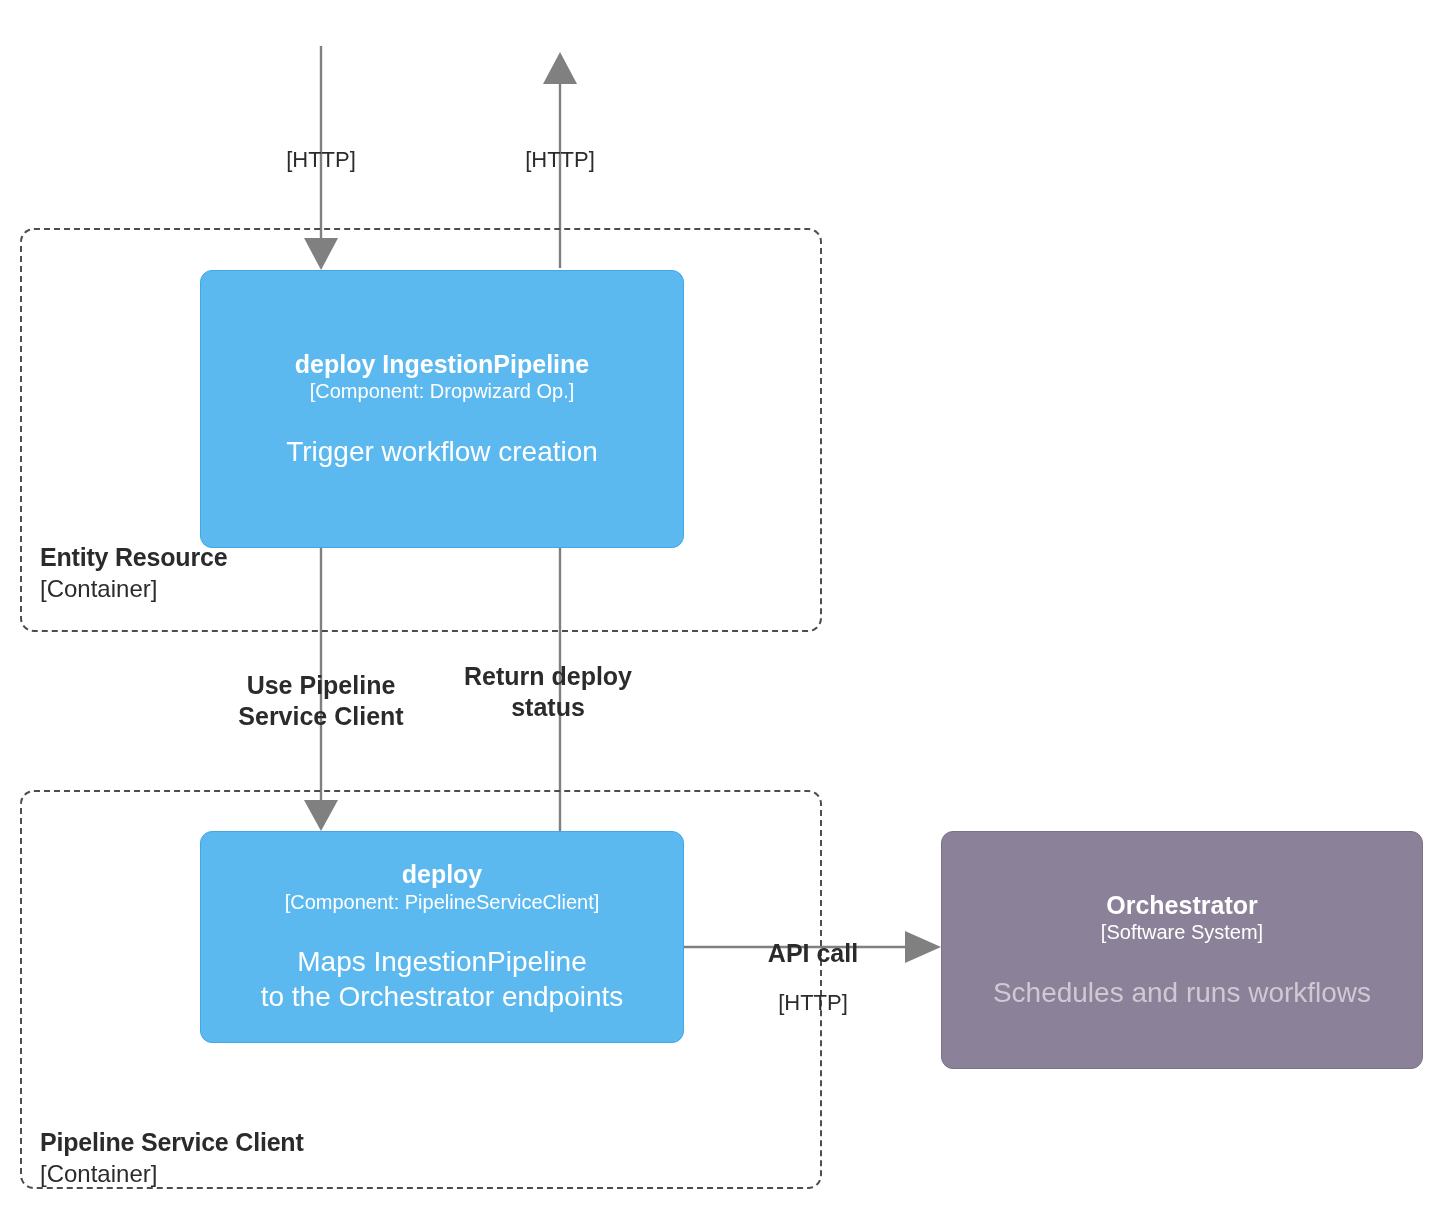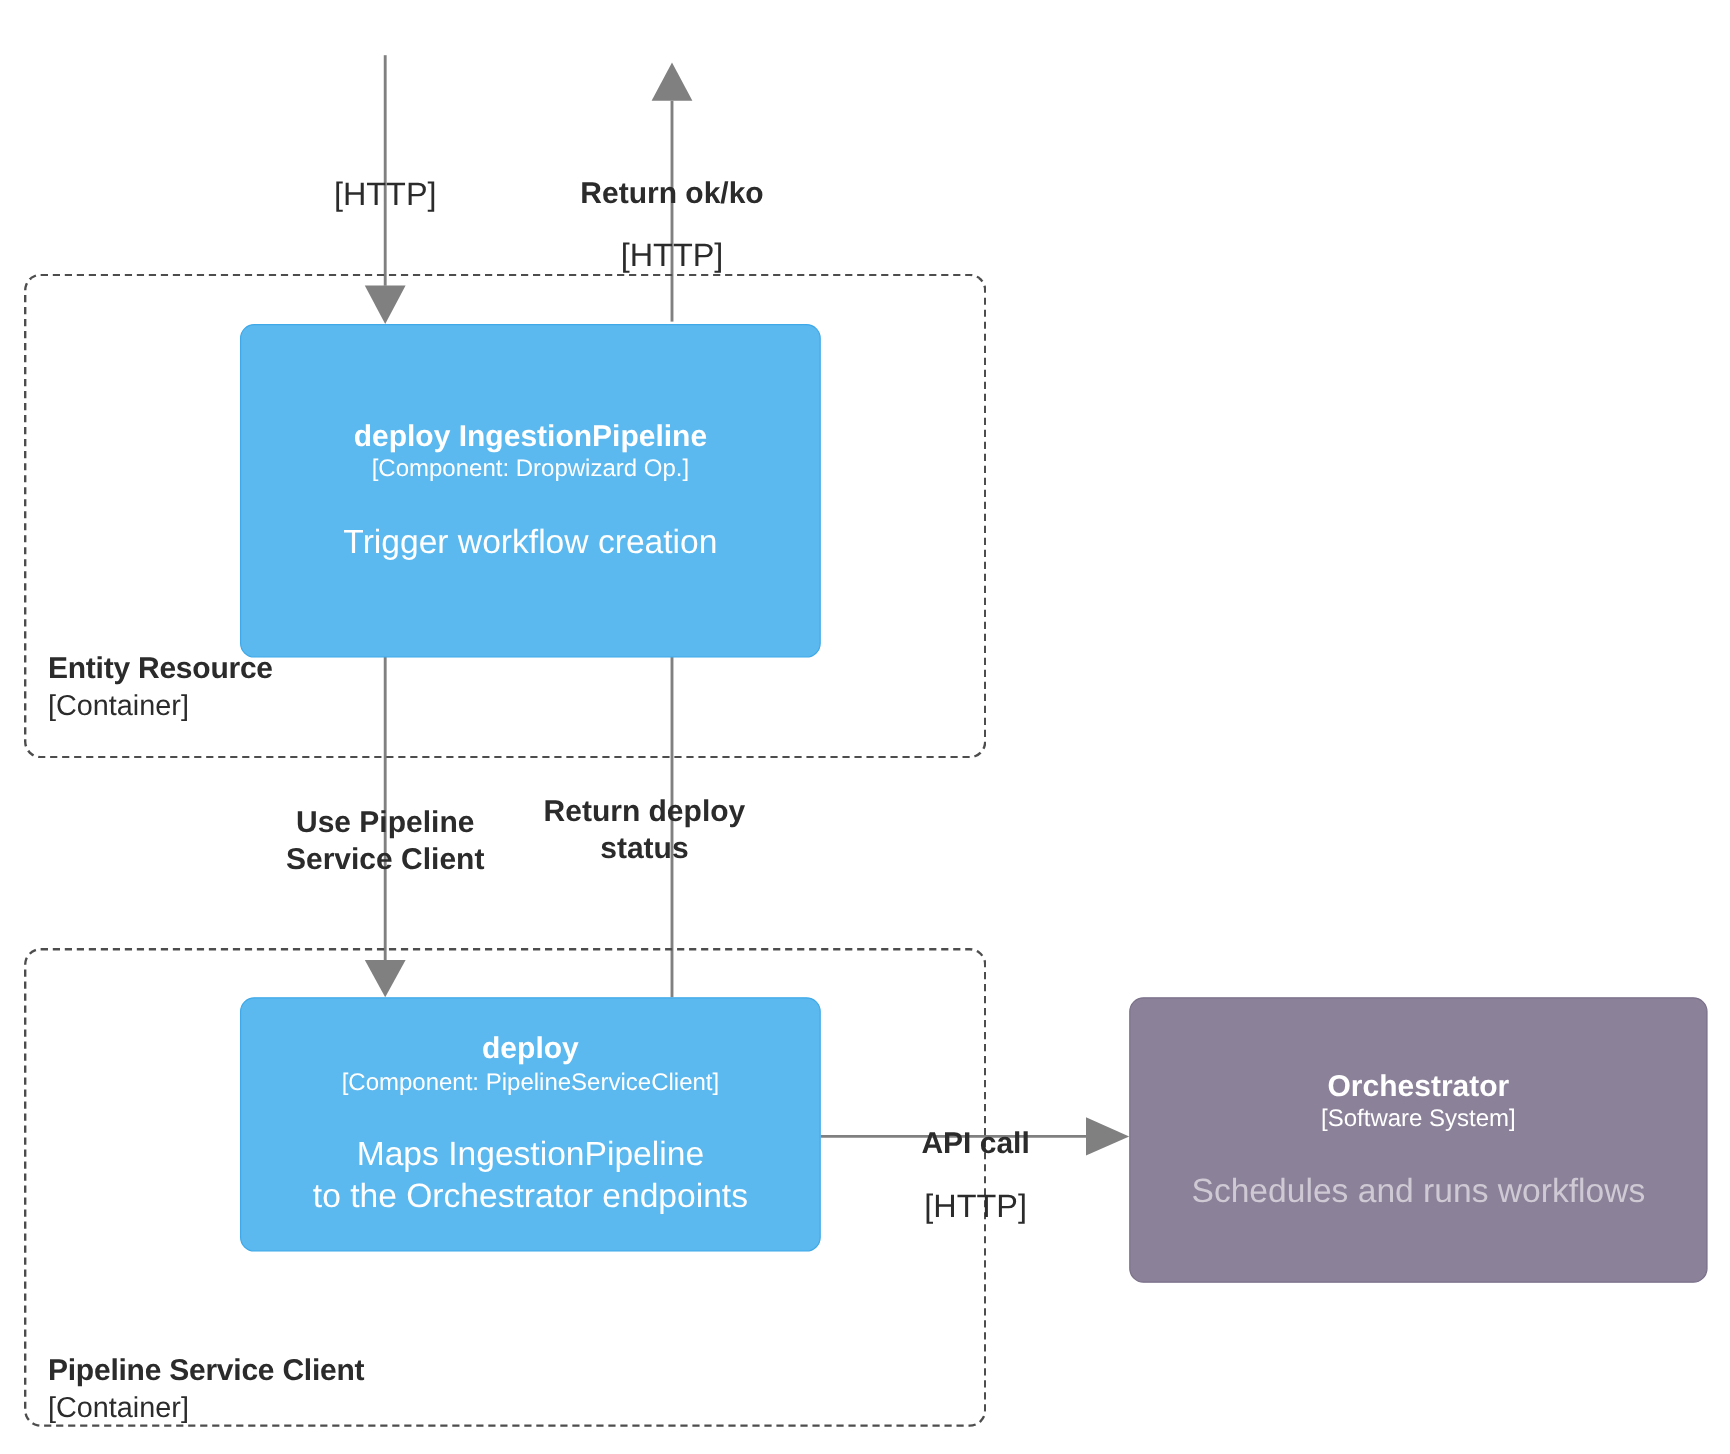--- a/index.html
+++ b/index.html
@@ -104,21 +104,21 @@
     line-height: 1.24;
     white-space: pre-line;
   }
   .rel-label .r-text {
     font-size: 25px;
     font-weight: bold;
     display: block;
     white-space: pre-line;
   }
   .rel-label .r-tech {
-    font-size: 27px;
+    font-size: 22px;
     font-weight: normal;
     display: block;
   }
 </style>
 </head>
 <body>
 
 <div id="canvas">
 
   <svg class="edges" viewBox="0 0 1442 1212">
@@ -184,31 +184,30 @@
     <span class="n-name">Orchestrator</span>
     <span class="n-type">[Software System]</span>
     <span class="n-desc">Schedules and runs workflows</span>
   </div>
 
   <div class="rel-label" style="left:201px; top:126px; width:240px;">
     <span class="r-tech">[HTTP]</span>
   </div>
 
   <div class="rel-label" style="left:430px; top:126px; width:260px;">
-    <span class="r-text">Return ok/ko</span>
     <span class="r-tech">[HTTP]</span>
   </div>
 
   <div class="rel-label" style="left:196px; top:650px; width:250px;">
     <span class="r-text">Use Pipeline
 Service Client</span>
     <span class="r-tech"></span>
   </div>
 
-  <div class="rel-label" style="left:417px; top:641px; width:240px;">
+  <div class="rel-label" style="left:428px; top:641px; width:240px;">
     <span class="r-text">Return deploy
 status</span>
     <span class="r-tech"></span>
   </div>
 
   <div class="rel-label" style="left:693px; top:918px; width:240px;">
     <span class="r-text">API call</span>
     <span class="r-tech">[HTTP]</span>
   </div>
 

